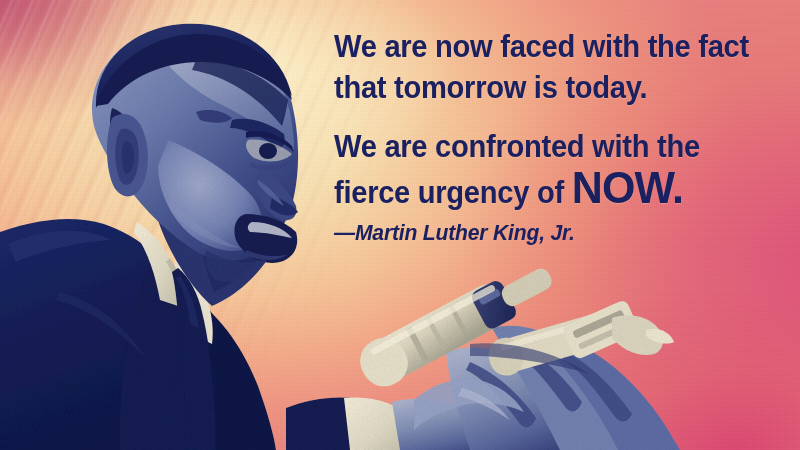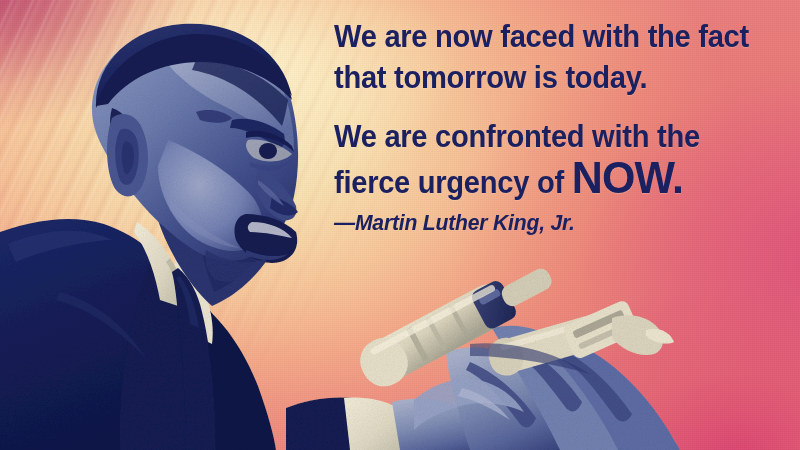--- a/index.html
+++ b/index.html
@@ -97,21 +97,21 @@
     top: 0;
     width: 800px;
     height: 450px;
   }
   .figure-layer svg { display: block; }
 
   
   .quote-block {
     position: absolute;
     left: 334px;
-    top: 16px;
+    top: 26px;
     width: 456px;
   }
   .q-line {
     color: #1b2160;
     font-weight: bold;
     font-size: 30.5px;
     line-height: 41px;
     letter-spacing: -0.3px;
     white-space: nowrap;
     transform: scaleX(0.955);

